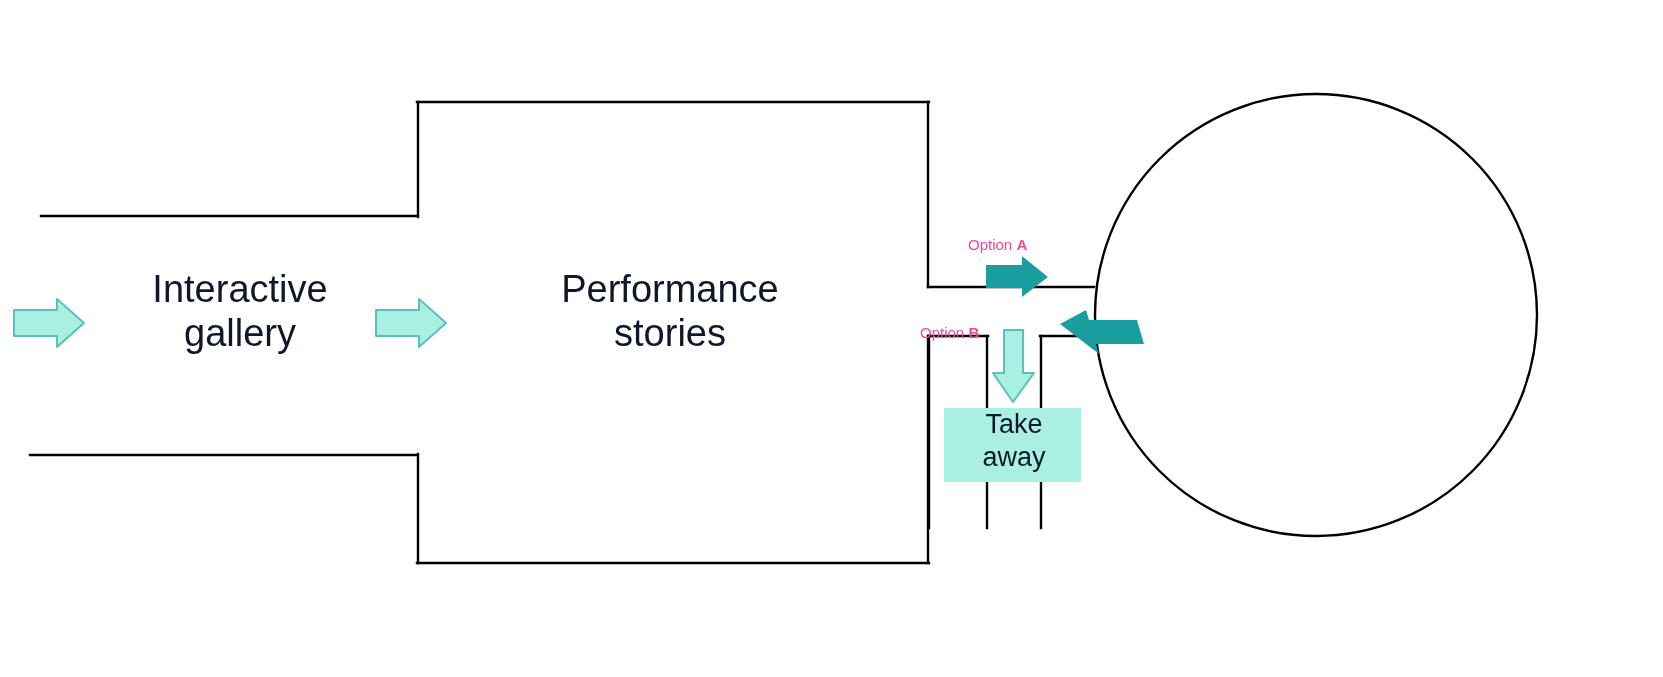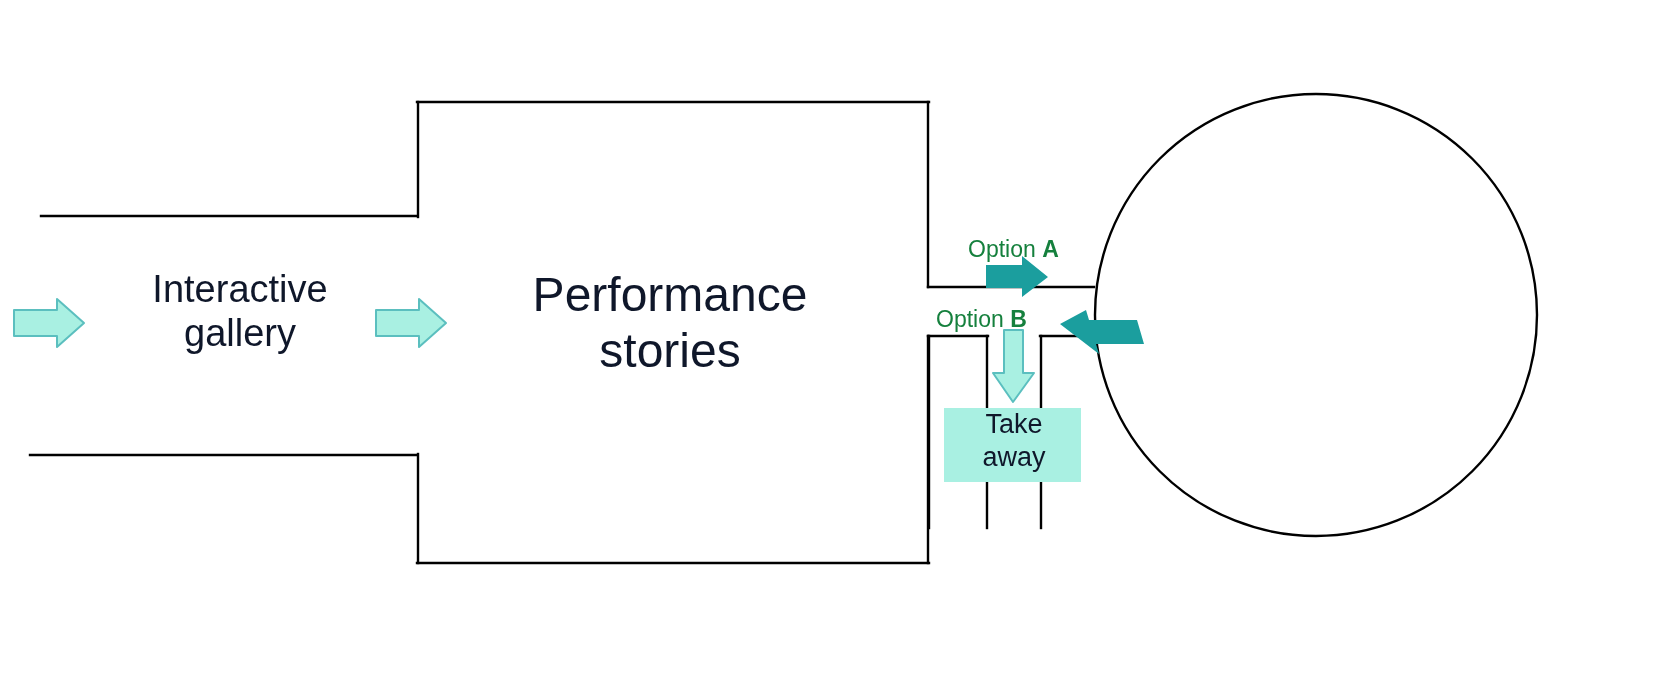--- a/index.html
+++ b/index.html
@@ -38,51 +38,50 @@
   #label-interactive-gallery {
     left: 95px;
     top: 267px;
     width: 290px;
     font-size: 38px;
   }
   #label-performance-stories {
     left: 505px;
     top: 267px;
     width: 330px;
-    font-size: 48px;
+    font-size: 38px;
   }
   #label-open-workshop {
     left: 1155px;
     top: 263px;
     width: 300px;
     font-size: 38px;
   }
   #label-takeaway {
     left: 946px;
     top: 408px;
     width: 136px;
     font-size: 27px;
     line-height: 1.22;
     box-sizing: border-box;
   }
   .option-label {
     position: absolute;
-    font-size: 23px;
-    color: #15803d;
+    font-size: 15px;
+    color: #ec4899;
     white-space: nowrap;
     pointer-events: none;
   }
   #label-option-a {
     left: 968px;
     top: 236px;
   }
   #label-option-b {
     left: 920px;
-    top: 306px;
-    margin-left: 16px;
+    top: 324px;
   }
   .option-label b {
     font-weight: 700;
   }
 </style>
 </head>
 <body>
 
 <div id="canvas">
 

